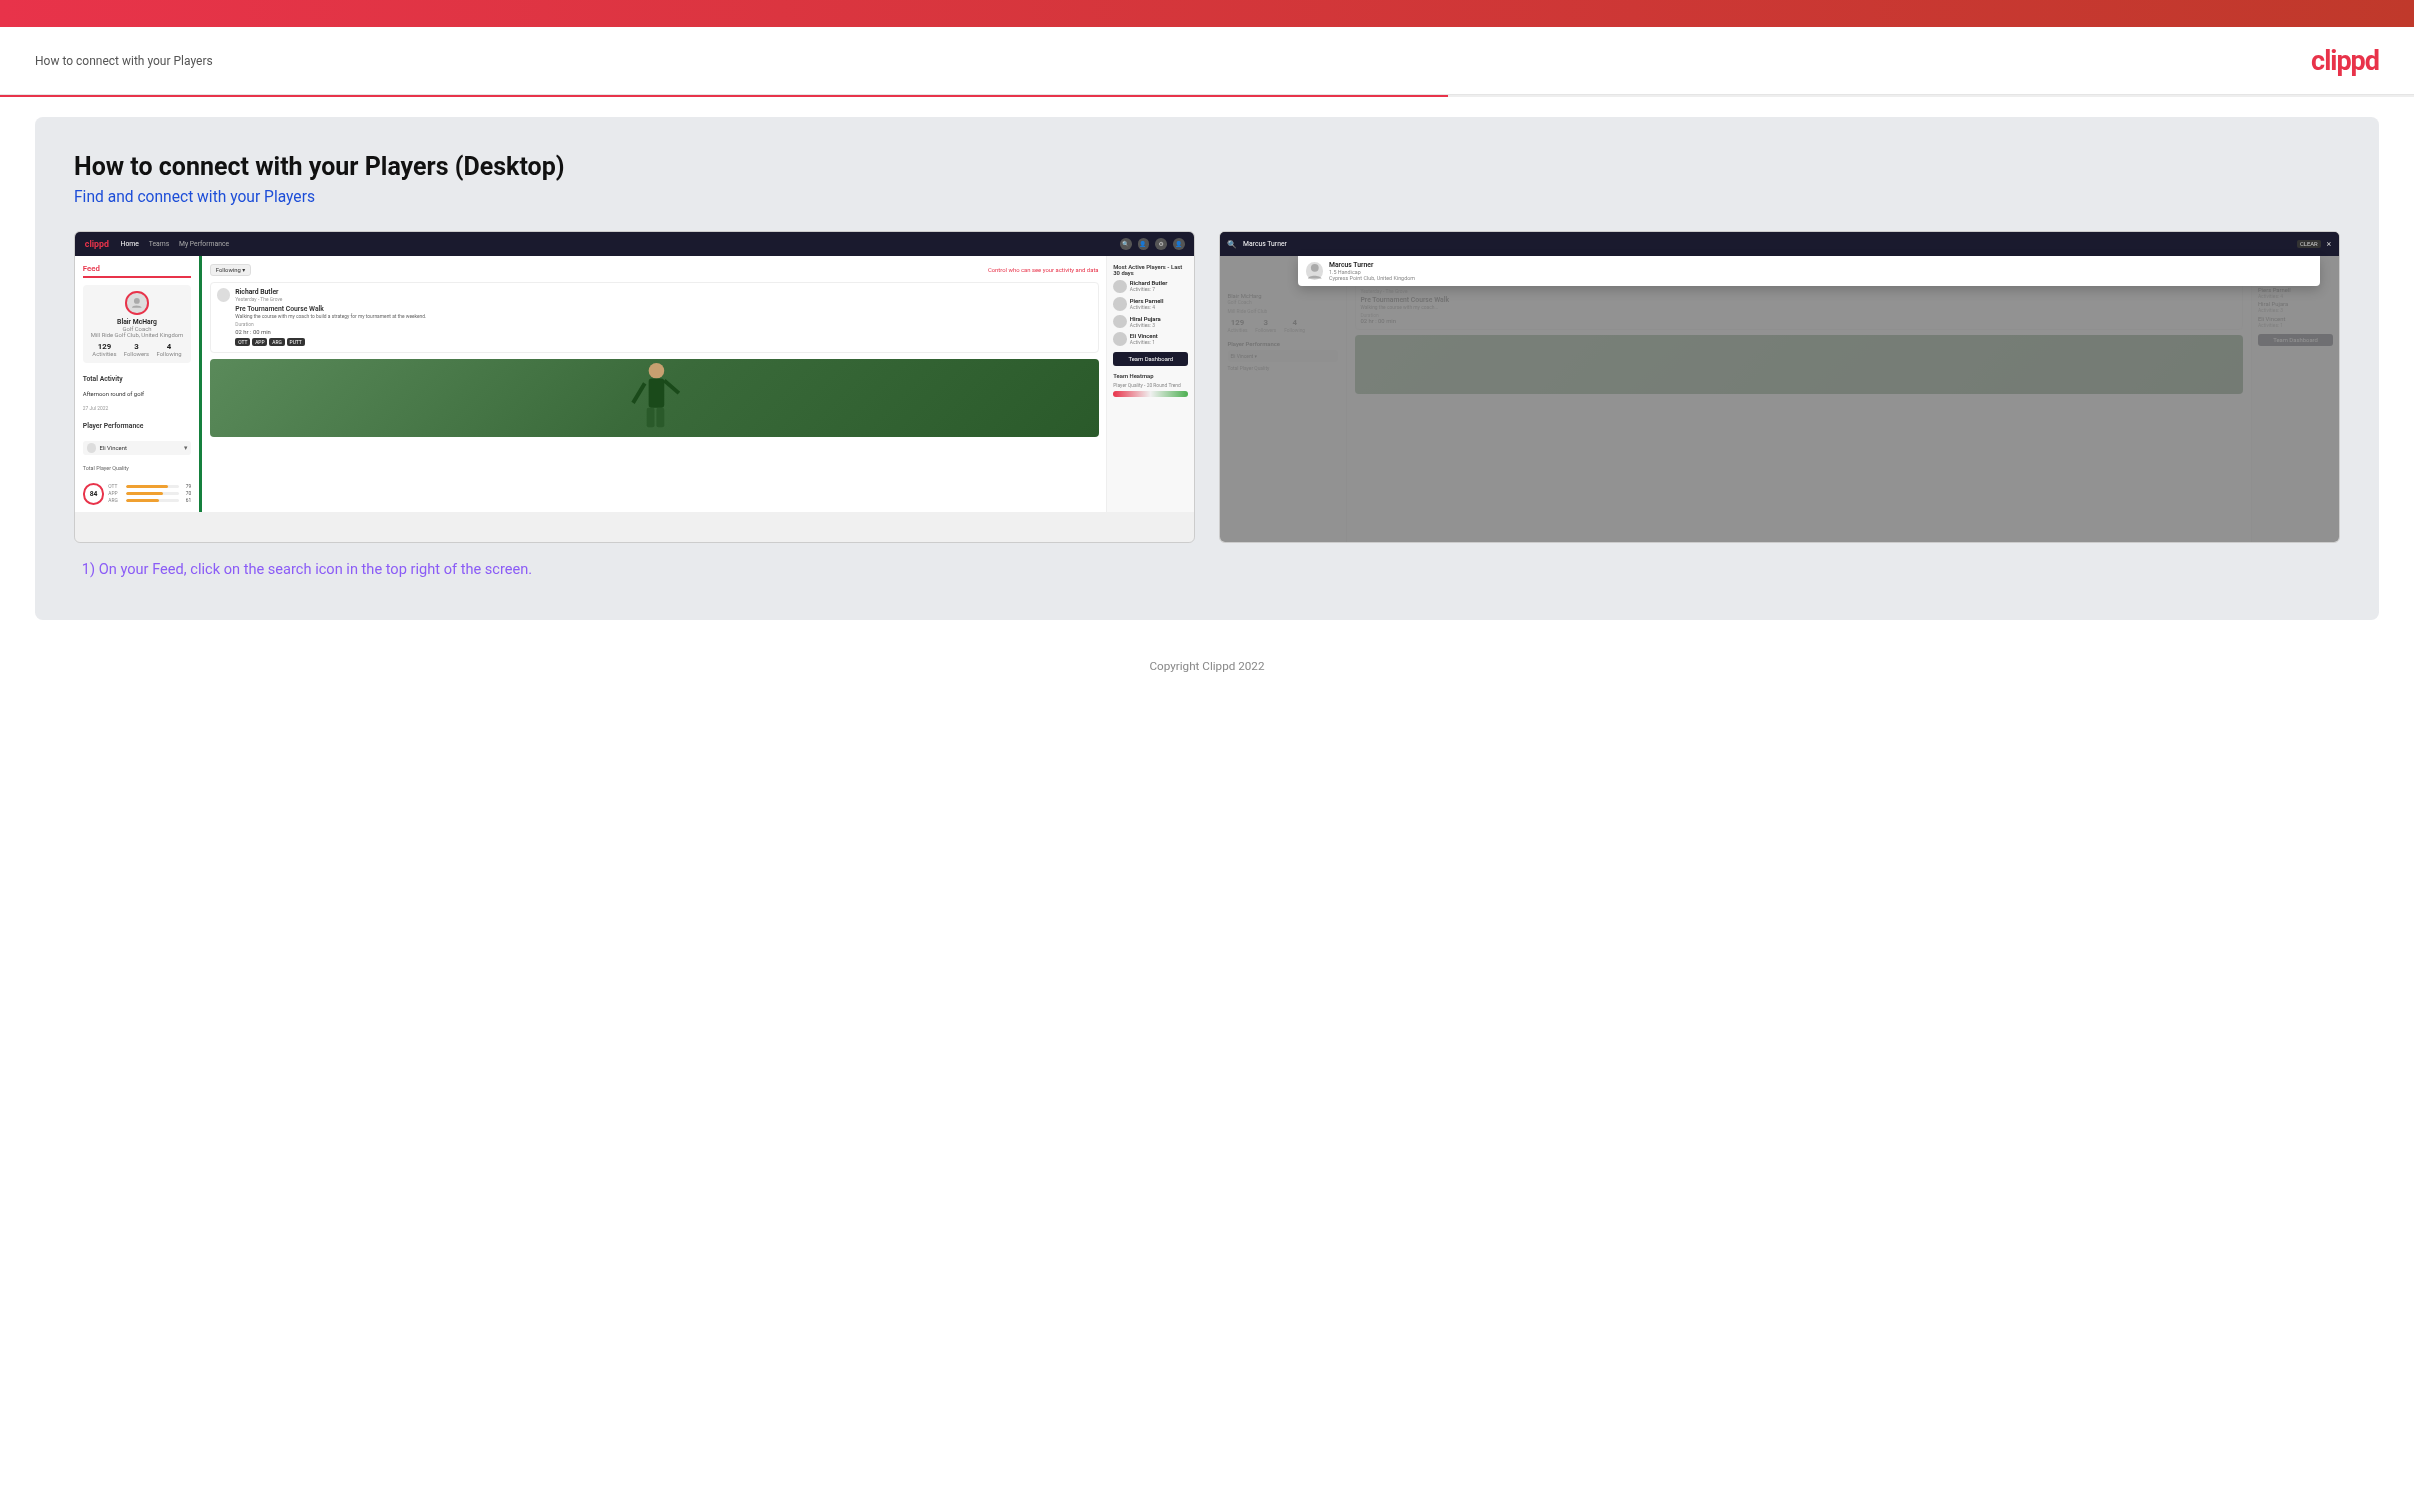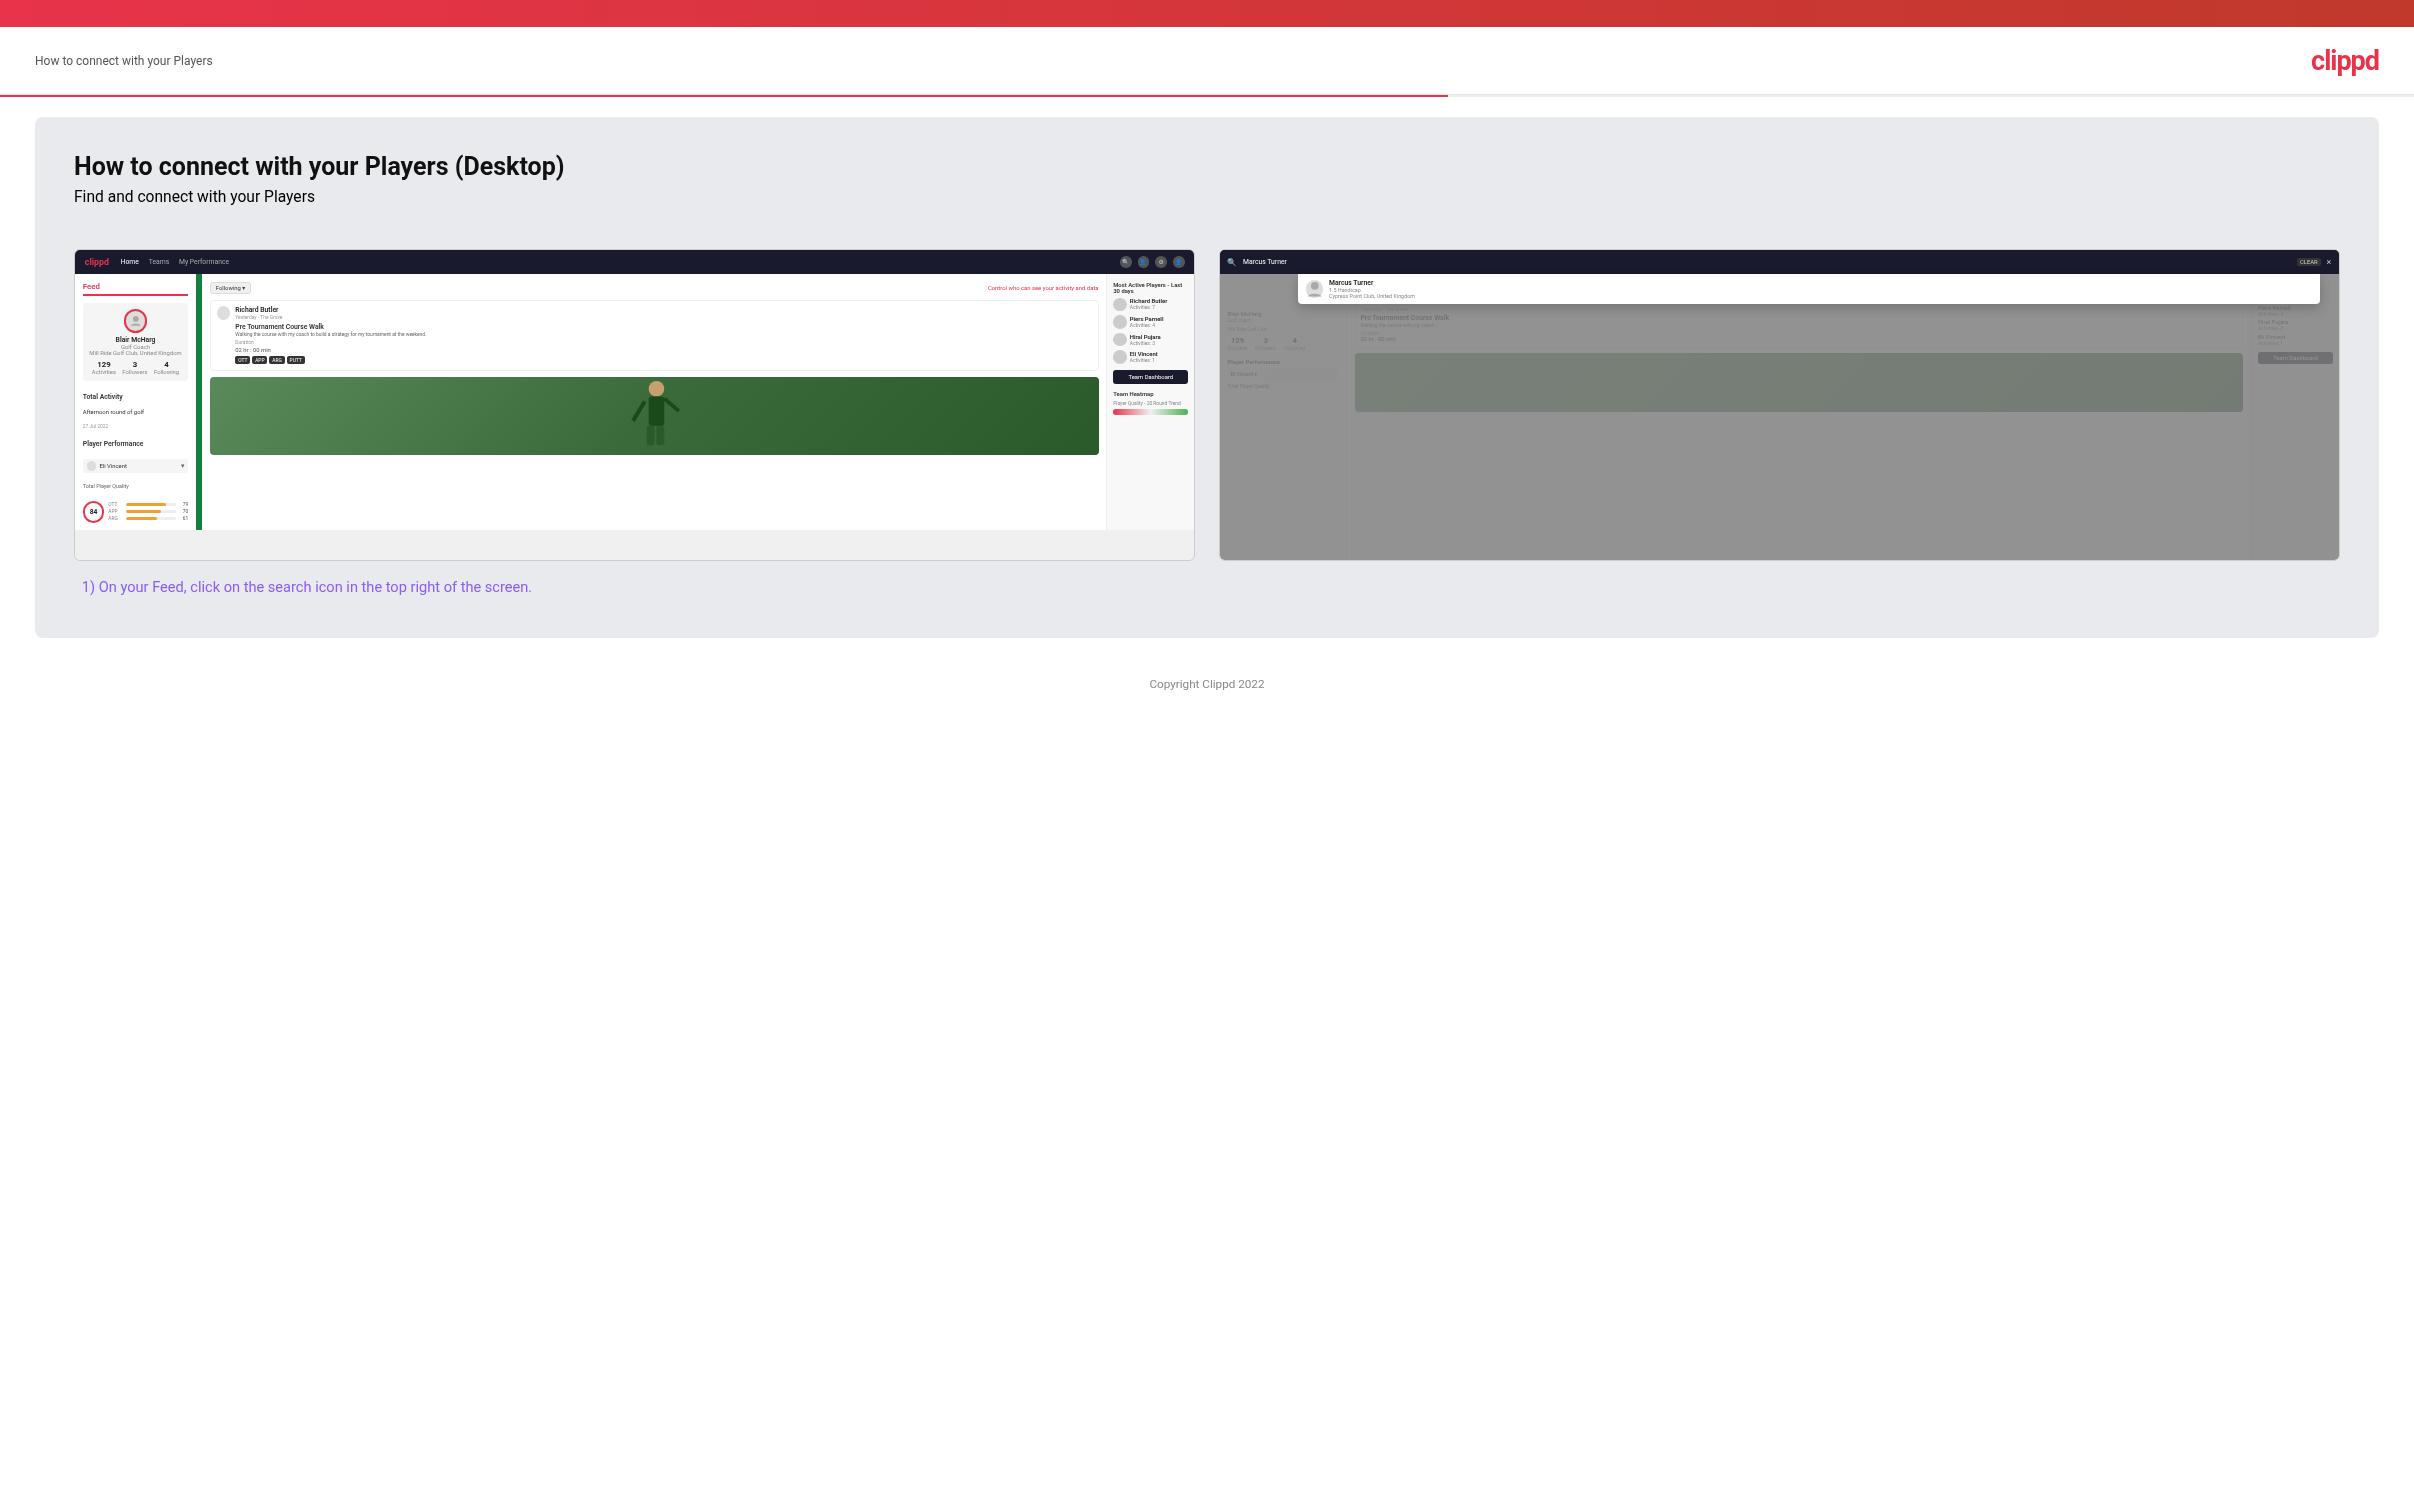--- a/index.html
+++ b/index.html
@@ -52,22 +52,22 @@
 
     .main-heading {
       font-size: 25px;
       font-weight: 700;
       color: #111;
       margin-bottom: 7.8px;
     }
 
     .main-subheading {
       font-size: 15.6px;
-      color: #000000;
-      margin-bottom: 43px;
+      color: #1d4ed8;
+      margin-bottom: 25px;
     }
 
     
     .screenshots-row {
       display: flex;
       gap: 23.4px;
     }
 
     .screenshot-col {
       flex: 1;
@@ -128,21 +128,21 @@
     .app-body {
       display: flex;
       flex: 1;
       overflow: hidden;
     }
 
     
     .app-left {
       width: 127px;
       background: #fff;
-      border-right: 6px solid #15803d;
+      border-right: 3px solid #15803d;
       padding: 7.8px;
       display: flex;
       flex-direction: column;
       gap: 7.8px;
     }
 
     .feed-tab {
       font-size: 7.8px;
       font-weight: 600;
       color: #e8334a;

